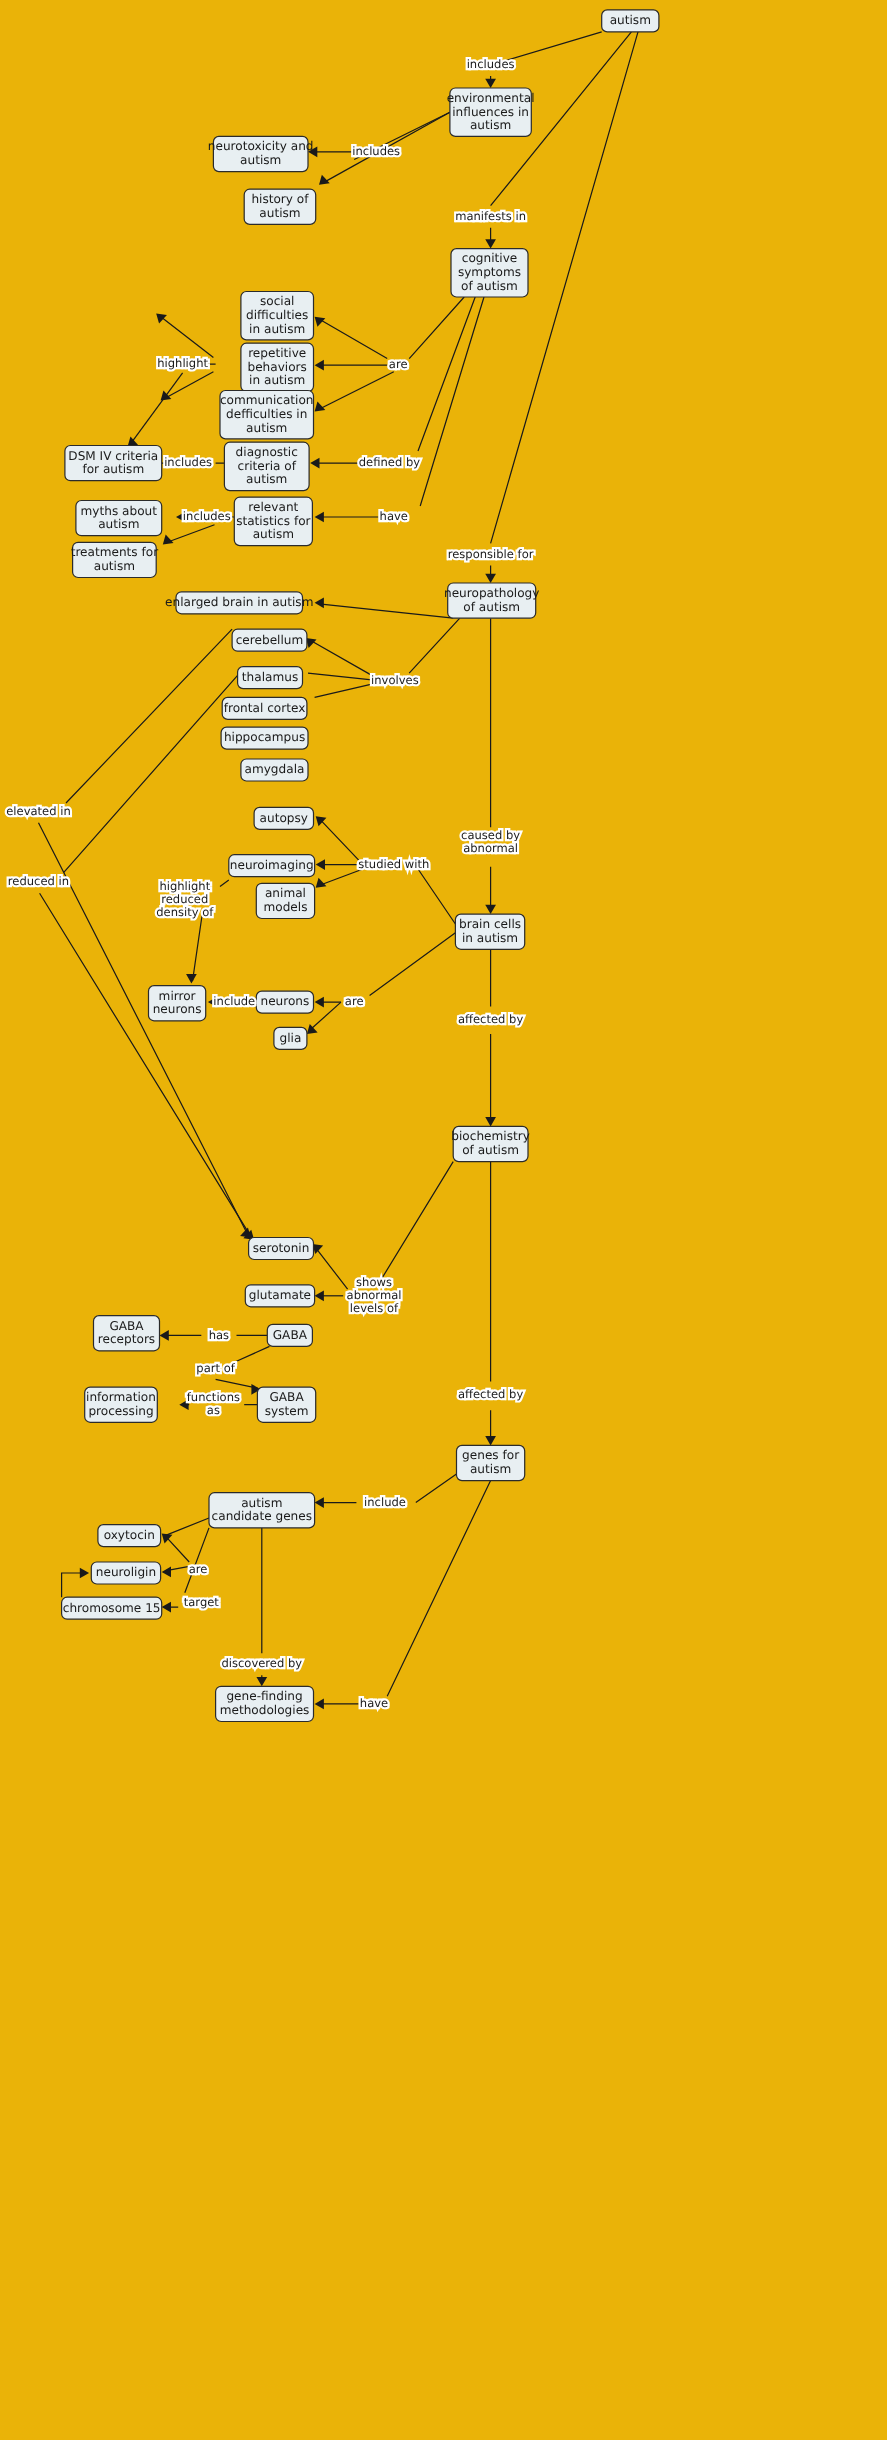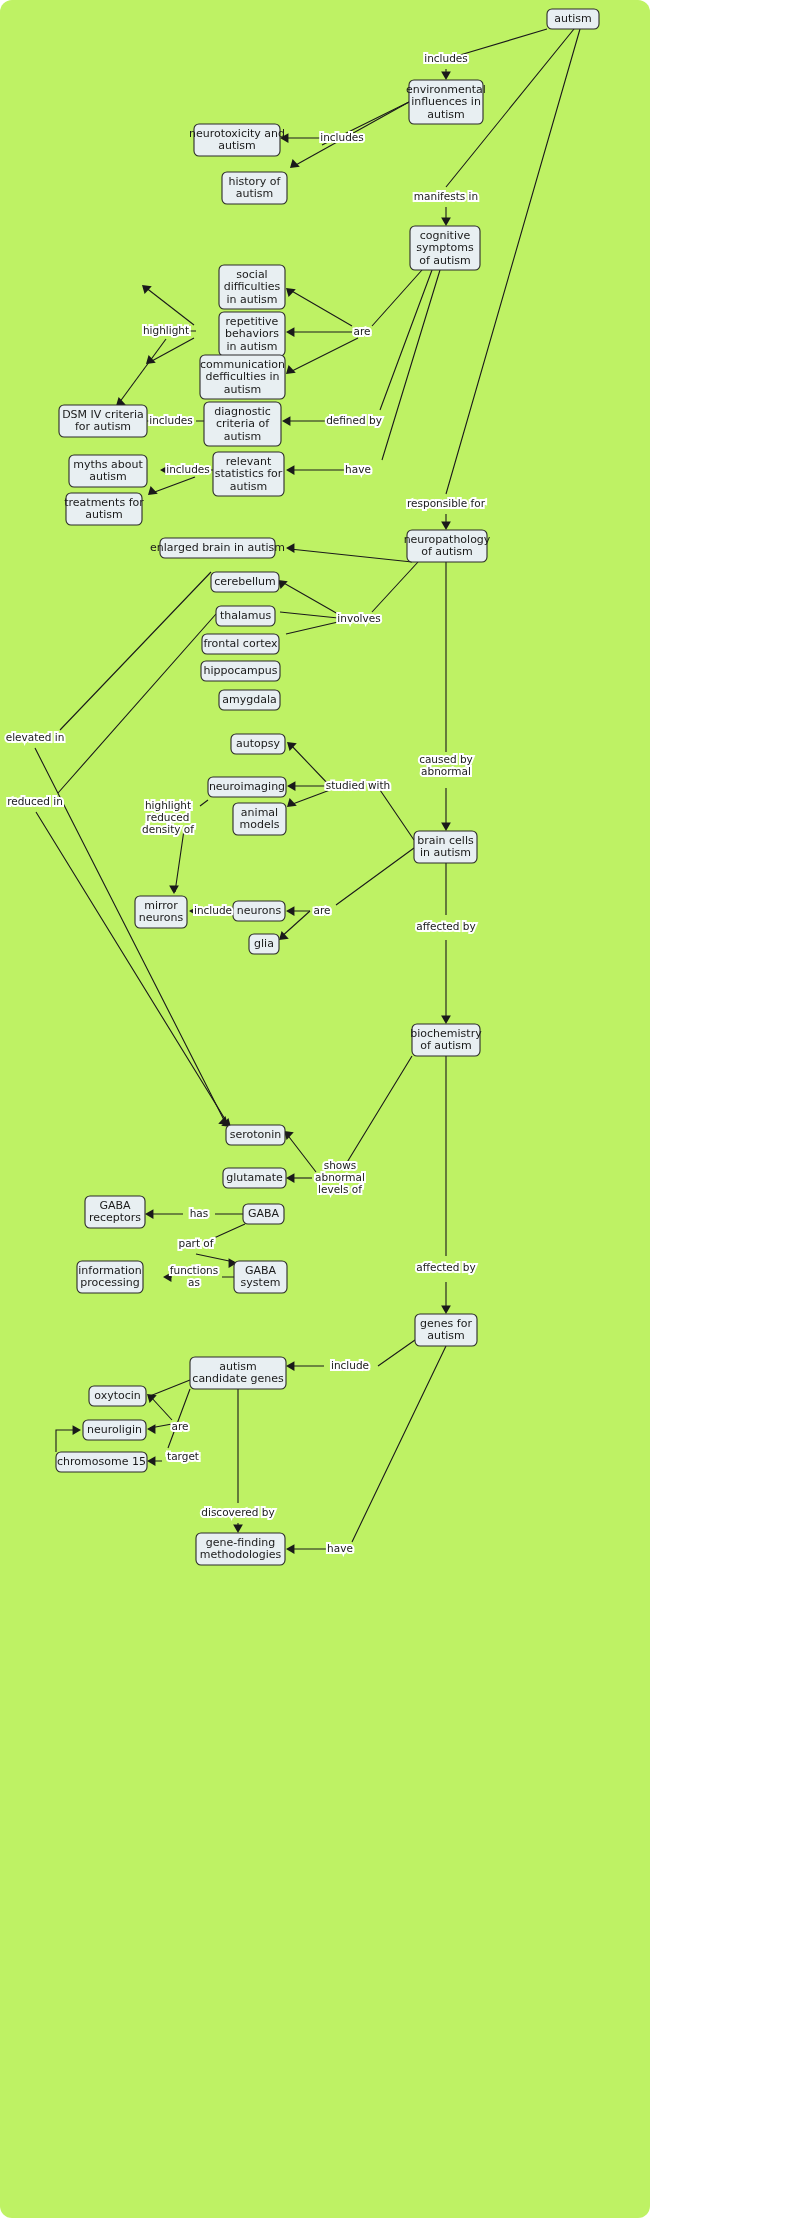--- a/index.html
+++ b/index.html
@@ -2,25 +2,24 @@
 <html><head>
 <meta charset="utf-8">
 <style>
   html, body {
     margin: 0;
     padding: 0;
     background: #ffffff;
   }
   #map-root {
     position: relative;
-    width: 650px;
+    width: 806px;
     height: 2218px;
-    background: #bef264;
+    background: #eab308;
     font-family: "DejaVu Sans", "Liberation Sans", sans-serif;
-    border-radius: 12px;
   }
   svg#concept-map {
     display: block;
     width: 806px;
     height: 2218px;
   }
   .node-rect {
     fill: #e8eff2;
     stroke: #2b2b2b;
     stroke-width: 1.1;

